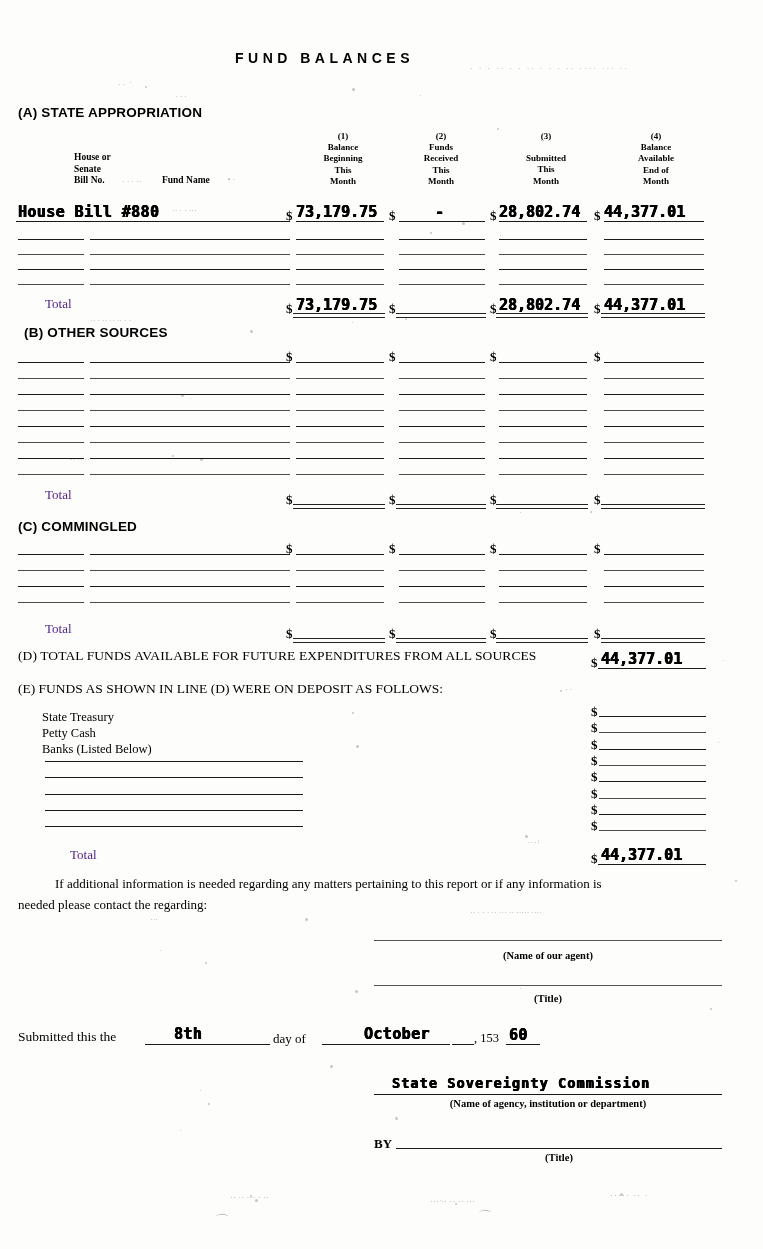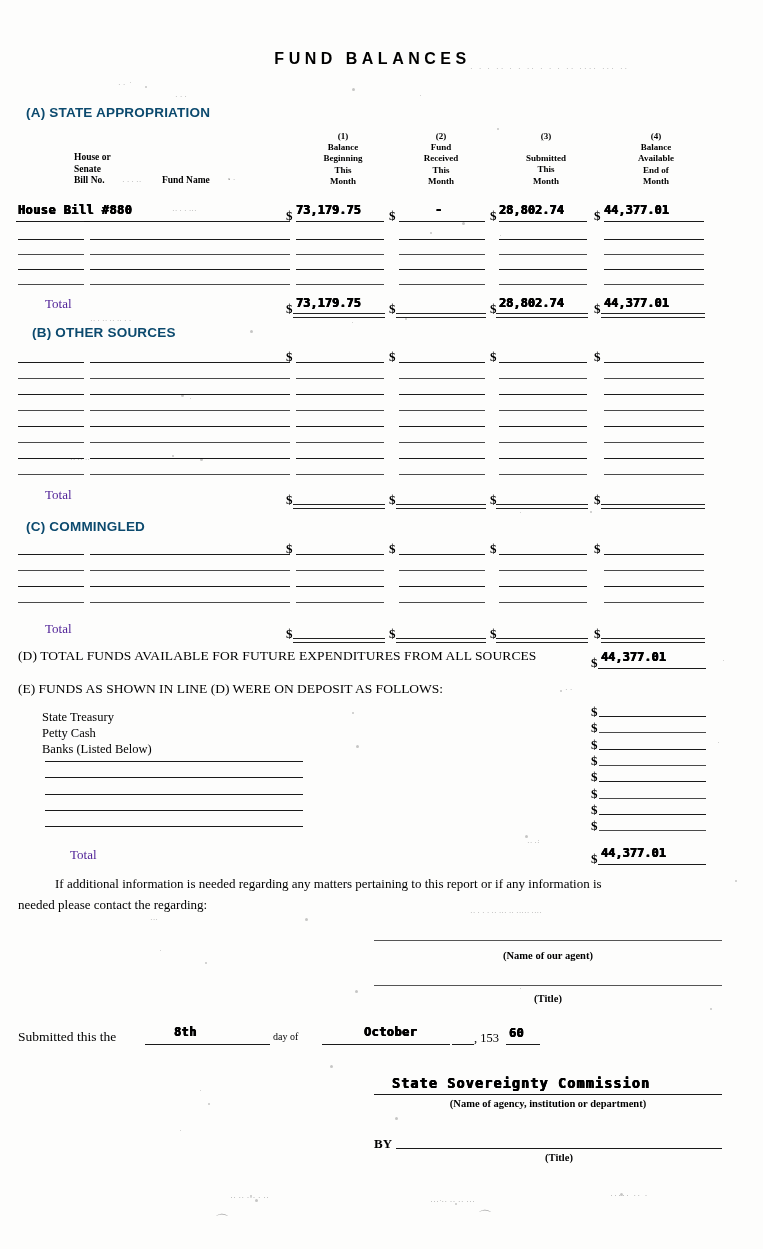--- a/index.html
+++ b/index.html
@@ -33,33 +33,31 @@
 
   
   .ttl {
     position: absolute;
     top: 50px;
     left: 0;
     width: 649px;
     text-align: center;
     font-family: "Liberation Sans", sans-serif;
     font-weight: bold;
-    font-size: 16px;
+    font-size: 14px;
     letter-spacing: 4.5px;
     color: #000;
-    padding-left: 48px;
   }
   .sec-head {
     position: absolute;
     font-family: "Liberation Sans", sans-serif;
     font-weight: bold;
     font-size: 13.5px;
     letter-spacing: .2px;
-    color: #0c4a6e;
-    margin-left: 8px;
+    color: #000000;
   }
   .colhead {
     position: absolute;
     text-align: center;
     font-family: "Liberation Serif", serif;
     font-weight: bold;
     font-size: 9px;
     line-height: 11.2px;
     color: #000;
   }
@@ -110,21 +108,21 @@
     height: 3px;
     border-top: 1.3px solid #222;
     border-bottom: 1.3px solid #222;
   }
 
   
   .typed {
     position: absolute;
     font-family: "DejaVu Sans Mono", monospace;
     font-weight: bold;
-    font-size: 12px;
+    font-size: 15px;
     letter-spacing: .4px;
     color: #000;
     white-space: nowrap;
     text-shadow: 0.4px 0 0 #000, -0.35px 0.3px 0 #000, 0 .35px 0 #000;
   }
   .typed.num { letter-spacing: 0px; }
   .typed.agency { font-size: 13.5px; letter-spacing: 1.1px; }
 
   .underline-strike {
     position: absolute;
@@ -156,21 +154,21 @@
 
 <div class="colhead" style="left:295px; top:131px; width:96px;">
   <span class="colnum">(1)</span>
   <span>Balance</span><br>
   <span>Beginning</span><br>
   <span>This</span><br>
   <span>Month</span>
 </div>
 <div class="colhead" style="left:396px; top:131px; width:90px;">
   <span class="colnum">(2)</span>
-  <span>Fund</span><br>
+  <span>Funds</span><br>
   <span>Received</span><br>
   <span>This</span><br>
   <span>Month</span>
 </div>
 <div class="colhead" style="left:498px; top:131px; width:96px;">
   <span class="colnum">(3)</span>
   <span style="display:block; height:11px;"></span>
   <span>Submitted</span><br>
   <span>This</span><br>
   <span>Month</span>
@@ -428,21 +426,21 @@
 
 <div class="rule thin" style="left:374px; top:940px; width:348px;"></div>
 <div class="small-caption" style="left:374px; top:950px; width:348px;">(Name of our agent)</div>
 
 <div class="rule thin" style="left:374px; top:985px; width:348px;"></div>
 <div class="small-caption" style="left:374px; top:993px; width:348px;">(Title)</div>
 
 <div class="body-line" style="left:18px; top:1029px; font-size:13.5px;">Submitted this the</div>
 <div class="rule" style="left:145px; top:1044px; width:125px;"></div>
 <div class="typed" style="left:174px; top:1025px;">8th</div>
-<div class="body-line" style="left:273px; top:1031px; font-size:10px;">day of</div>
+<div class="body-line" style="left:273px; top:1031px; font-size:13px;">day of</div>
 <div class="rule" style="left:322px; top:1044px; width:128px;"></div>
 <div class="typed" style="left:364px; top:1025px;">October</div>
 <div class="rule" style="left:452px; top:1044px; width:22px;"></div>
 <div class="body-line" style="left:474px; top:1031px; font-size:12.5px;">, 153</div>
 <div class="typed" style="left:509px; top:1026px;">60</div>
 <div class="rule" style="left:506px; top:1044px; width:34px;"></div>
 
 <div class="typed agency" style="left:392px; top:1075px;">State Sovereignty Commission</div>
 <div class="rule" style="left:374px; top:1094px; width:348px;"></div>
 <div class="small-caption" style="left:374px; top:1098px; width:348px;">(Name of agency, institution or department)</div>

